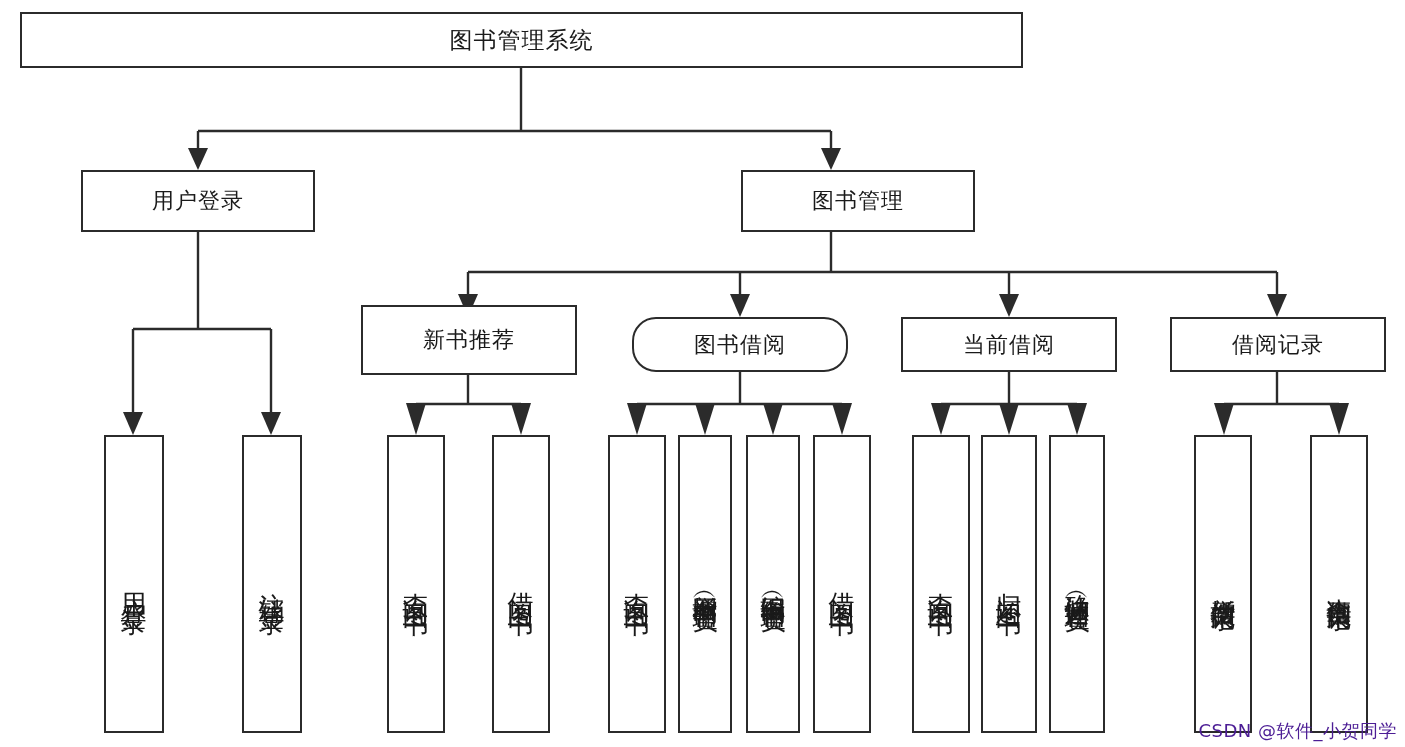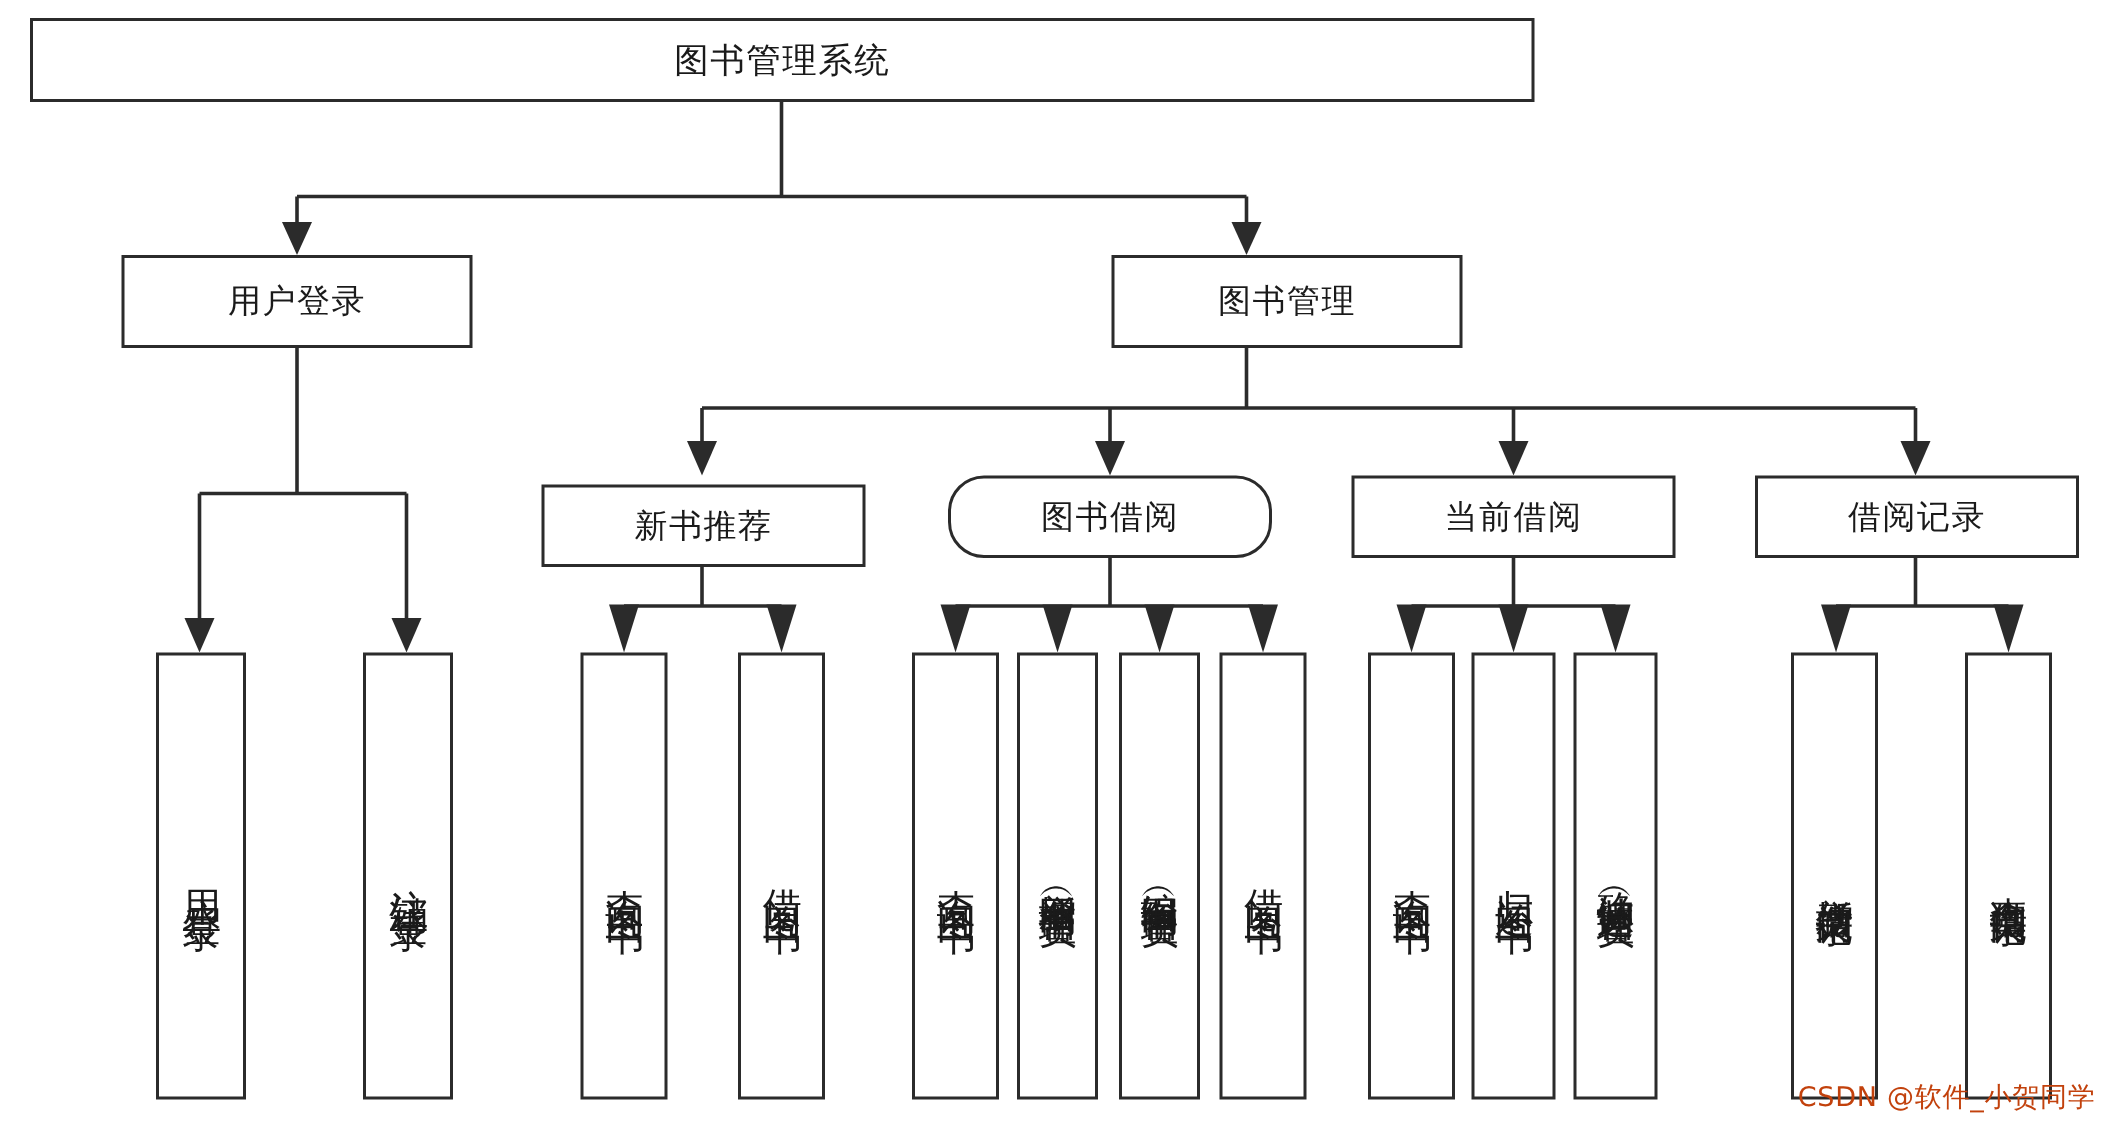--- a/index.html
+++ b/index.html
@@ -41,21 +41,21 @@
     padding:6px 0;
     line-height:1;
   }
   .node.v.tight{letter-spacing:2px;font-size:25px;}
 
   
   #watermark{
     position:absolute;
     right:8px;bottom:4px;
     font-size:18px;
-    color:#c2410c;
+    color:#4c1d95;
     white-space:nowrap;
     letter-spacing:0.5px;
   }
 </style>
 </head>
 <body>
 
 <div id="canvas">
 
   <svg id="wires" viewBox="0 0 1405 747">
@@ -119,21 +119,21 @@
     <polygon points="1214,403 1234,403 1224,435"></polygon>
     <line x1="1339" y1="404" x2="1339" y2="414"></line>
     <polygon points="1329,403 1349,403 1339,435"></polygon>
   </svg>
 
   <div class="node h root" style="left:20px;top:12px;width:1003px;height:56px;">图书管理系统</div>
 
   <div class="node h" style="left:81px;top:170px;width:234px;height:62px;">用户登录</div>
   <div class="node h" style="left:741px;top:170px;width:234px;height:62px;">图书管理</div>
 
-  <div class="node h" style="left:361px;top:323px;width:216px;height:55px;">新书推荐</div>
+  <div class="node h" style="left:361px;top:305px;width:216px;height:70px;">新书推荐</div>
   <div class="node h" style="left:632px;top:317px;width:216px;height:55px;border-radius:24px;">图书借阅</div>
   <div class="node h" style="left:901px;top:317px;width:216px;height:55px;">当前借阅</div>
   <div class="node h" style="left:1170px;top:317px;width:216px;height:55px;">借阅记录</div>
 
   <div class="node v" style="left:104px;top:435px;width:60px;height:298px;">用户登录</div>
   <div class="node v" style="left:242px;top:435px;width:60px;height:298px;">注销登录</div>
 
   <div class="node v" style="left:387px;top:435px;width:58px;height:298px;">查询图书</div>
   <div class="node v" style="left:492px;top:435px;width:58px;height:298px;">借阅图书</div>
 

